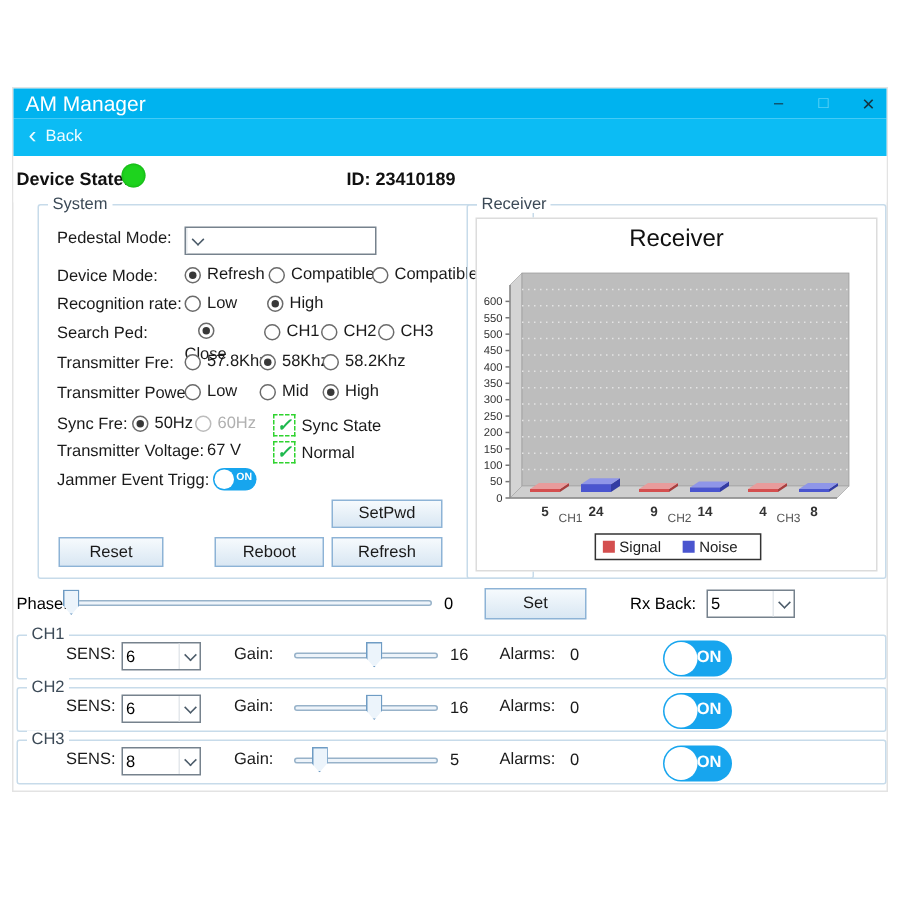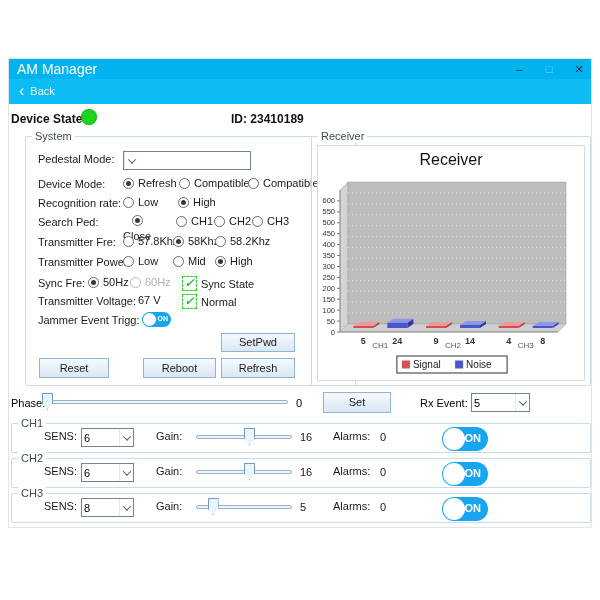--- a/index.html
+++ b/index.html
@@ -330,21 +330,21 @@
       </div>
     </div>
 
     <span class="phase-lbl">Phase:</span>
     <span class="slider" style="left:33px; top:334px; width:246px;">
       <i class="track"></i>
         <i class="thumb" style="left:0%;"></i>
     </span>
     <span class="phase-val">0</span>
     <span class="btn" style="left:314px; top:333px; width:68px; height:21px; line-height:19px;">Set</span>
-    <span class="rx-lbl">Rx Event:</span>
+    <span class="rx-lbl">Rx Back:</span>
     <span class="combo" style="left:462px; top:334px; width:59px;">
       <span class="cval">5</span>
       <span class="carrow">
           <i></i>
         </span>
     </span>
 
     <div class="gbox chbox" style="top:364px;">
       <span class="gtitle">CH1</span>
       <span class="ch-lbl" style="left:32px;">SENS:</span>

